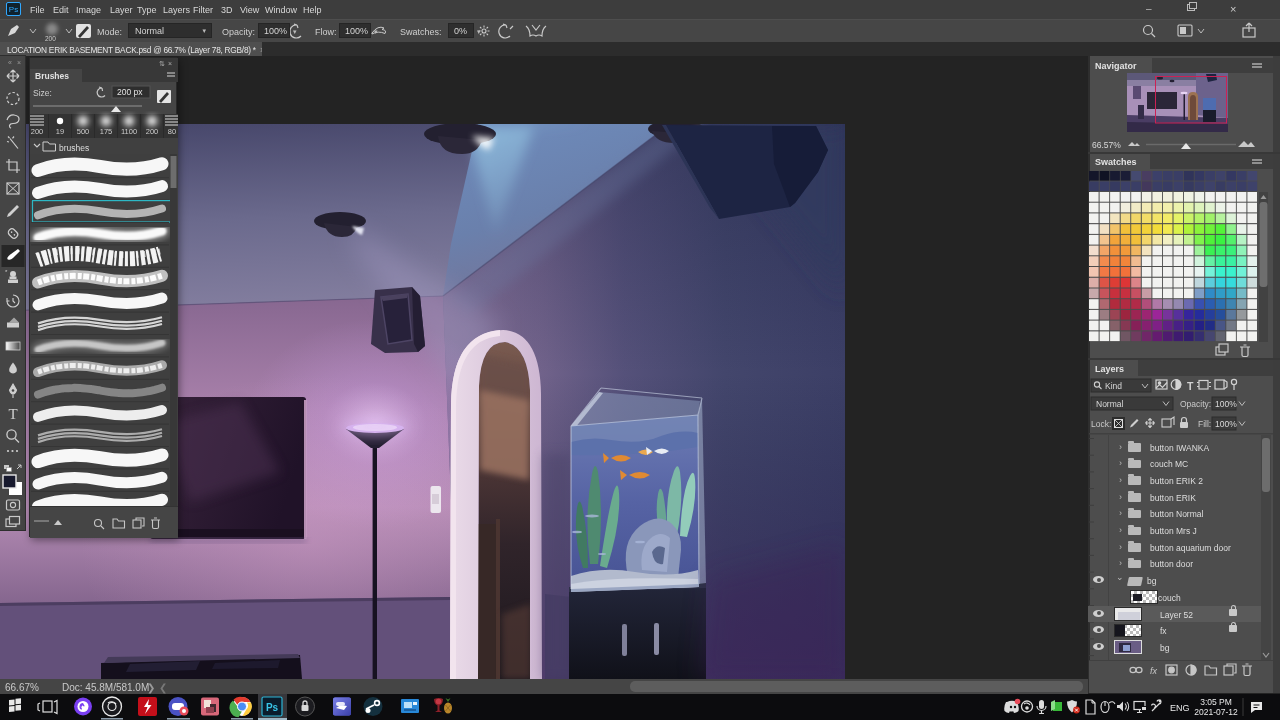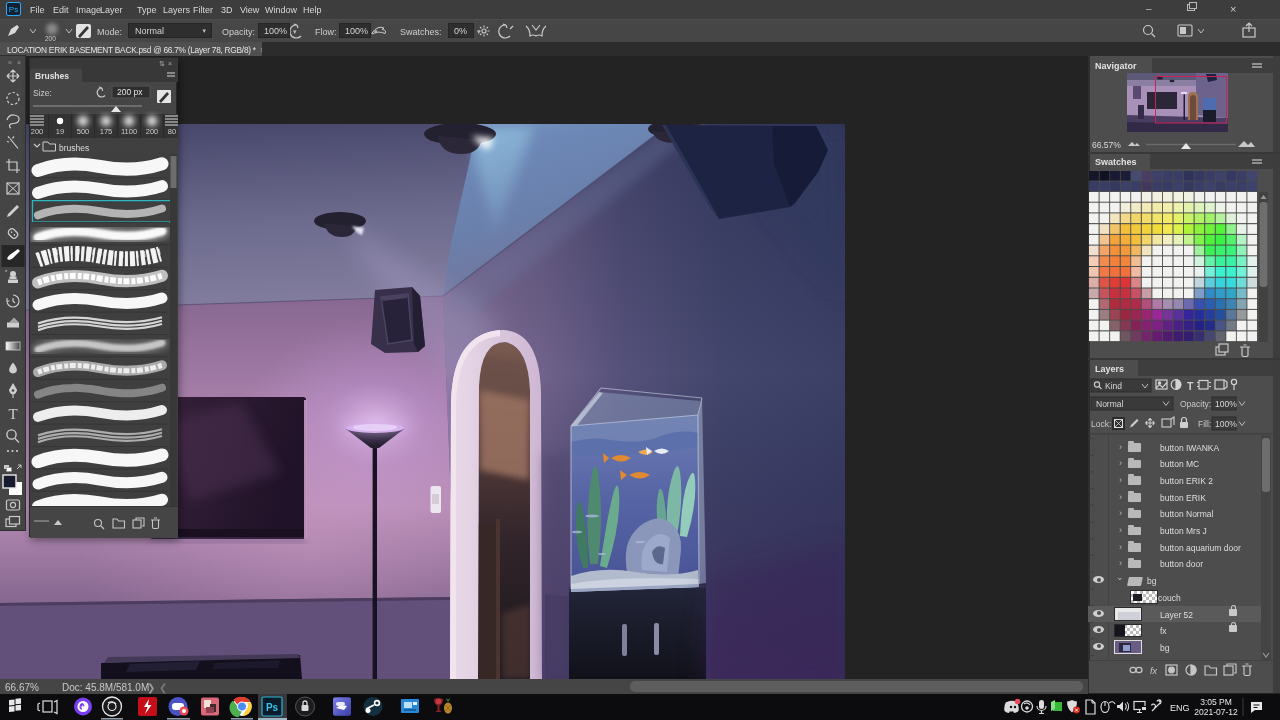--- a/index.html
+++ b/index.html
@@ -10,21 +10,21 @@
 #optbar{left:0;top:19px;width:1280px;height:23px;background:#464646;border-top:1px solid #4e4e4e;color:#cfcfcf;font-size:9px}
 #tabbar{left:0;top:42px;width:1280px;height:14px;background:#2c2c2c}
 #doctab{position:absolute;left:0;top:0;width:262px;height:14px;background:#4f4f4f;color:#e6e6e6;font-size:8.3px;letter-spacing:-0.25px;padding:2.5px 0 0 7px;white-space:nowrap;overflow:hidden}
 #statusbar{left:0;top:679px;width:1088px;height:15px;background:#454545;color:#c9c9c9;font-size:10px}
 #taskbar{left:0;top:694px;width:1280px;height:26px;background:#0d0d0f}
 #dock{left:1088px;top:56px;width:192px;height:637px;background:#4d4d4d}
 #toolbar{left:0;top:55px;width:26px;height:476px;background:#454545;border:1px solid #2e2e2e;border-left:none}
 #brushes{left:29px;top:57px;width:148px;height:480px;background:#454545;border:1px solid #282828;box-shadow:2px 3px 8px rgba(0,0,0,0.45)}
 .lrow{position:absolute;left:0;width:173px;height:16.7px;color:#dedede;font-size:8.5px}
 .lrow.sel{background:#5a5a5a}
-.lname{position:absolute;left:72px;top:4px;white-space:nowrap}
+.lname{position:absolute;left:62px;top:4px;white-space:nowrap}
 .exp{position:absolute;left:31px;top:3px;color:#bbb;font-size:9px}
 .expo{position:absolute;left:28px;top:0px;color:#bbb;font-size:9px}
 .fold{position:absolute;left:40px;top:4.5px;width:13px;height:8.5px;background:#b9b9b9;border-radius:1px}
 .fold:before{content:"";position:absolute;left:0;top:-2px;width:6px;height:2px;background:#b9b9b9;border-radius:1px 1px 0 0}
 .foldo{position:absolute;left:40px;top:4.5px;width:14px;height:8.5px;background:#b9b9b9;border-radius:1px;transform:skewX(-12deg)}
 .eye{position:absolute;left:5px;top:4px;width:11px;height:7px;background:#cfcfcf;border-radius:50%}
 .eye:after{content:"";position:absolute;left:3.5px;top:1.5px;width:4px;height:4px;background:#4d4d4d;border-radius:50%}
 .thumb{position:absolute;top:1.5px;width:28px;height:13.5px;border:1px solid #2a2a2a;overflow:hidden}
 .chk{background:conic-gradient(#bbb 25%,#fff 0 50%,#bbb 0 75%,#fff 0) 0 0/6px 6px}
 .lock{position:absolute;right:24px;top:3px;width:8px;height:7px;background:#c9c9c9;border-radius:1px}
@@ -282,21 +282,21 @@
 <span class="abs" style="left:5px;top:3px">66.67%</span>
 <span class="abs" style="left:62px;top:3px">Doc: 45.8M/581.0M</span>
 <span class="abs" style="left:147px;top:3px;color:#999">❯</span>
 <span class="abs" style="left:159px;top:3px;color:#777">❮</span>
 </div>
 <div id="menubar" class="abs">
     <span style="left:6px;top:2px;width:15px;height:14px;background:#10222e;border:1px solid #31a8ff;border-radius:2px;color:#31a8ff;font-size:8px;text-align:center;line-height:13px">Ps</span>
     <span style="left:30px">File</span>
     <span style="left:53px">Edit</span>
     <span style="left:76px">Image</span>
-    <span style="left:100px">Layer</span>
+    <span style="left:110px">Layer</span>
     <span style="left:137px">Type</span>
     <span style="left:163px">Layers</span>
     <span style="left:193px">Filter</span>
     <span style="left:221px">3D</span>
     <span style="left:240px">View</span>
     <span style="left:265px">Window</span>
     <span style="left:303px">Help</span>
     <span style="left:1146px;top:3px;color:#bbb;font-size:10px">–</span>
     <span style="left:1187px;top:4px;width:8px;height:7px;border:1px solid #bbb;display:inline-block"></span>
     <span style="left:1189px;top:2px;width:8px;height:7px;border:1px solid #bbb;display:inline-block;background:#3d3d3d"></span>
@@ -752,21 +752,21 @@
       </g>
     </svg>
     <div class="lrow" style="top:382.5px">
  <span class="exp">›</span>
       <span class="fold"></span>
       <span class="lname">button IWANKA</span>
     </div>
     <div class="lrow" style="top:399.2px">
  <span class="exp">›</span>
       <span class="fold"></span>
-      <span class="lname">button MC</span>
+      <span class="lname">couch MC</span>
     </div>
     <div class="lrow" style="top:415.9px">
  <span class="exp">›</span>
       <span class="fold"></span>
       <span class="lname">button ERIK 2</span>
     </div>
     <div class="lrow" style="top:432.6px">
  <span class="exp">›</span>
       <span class="fold"></span>
       <span class="lname">button ERIK</span>

